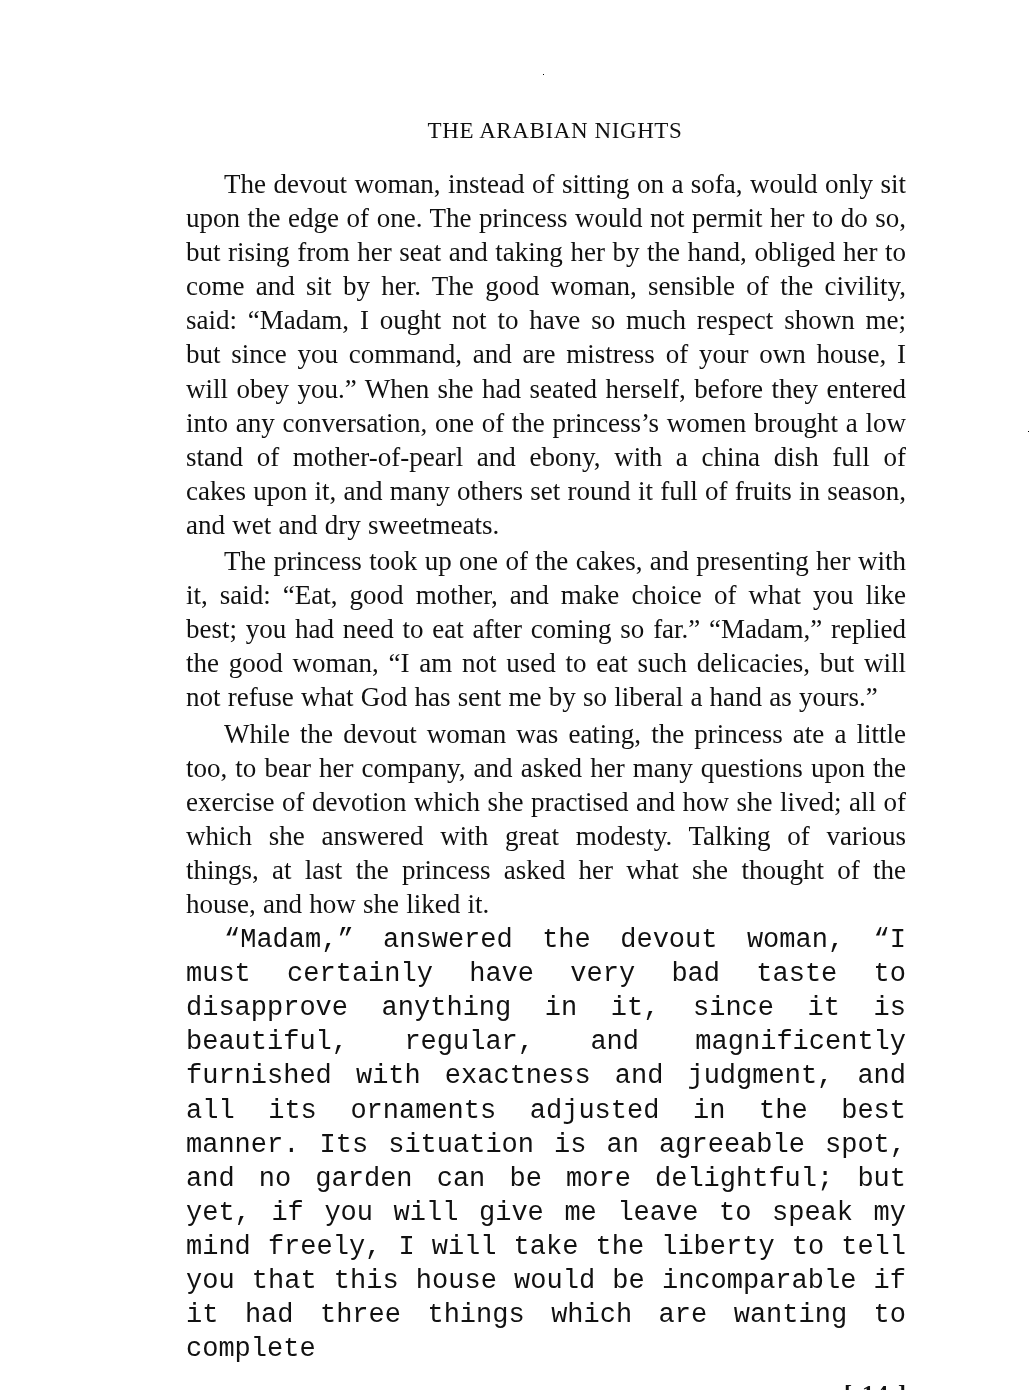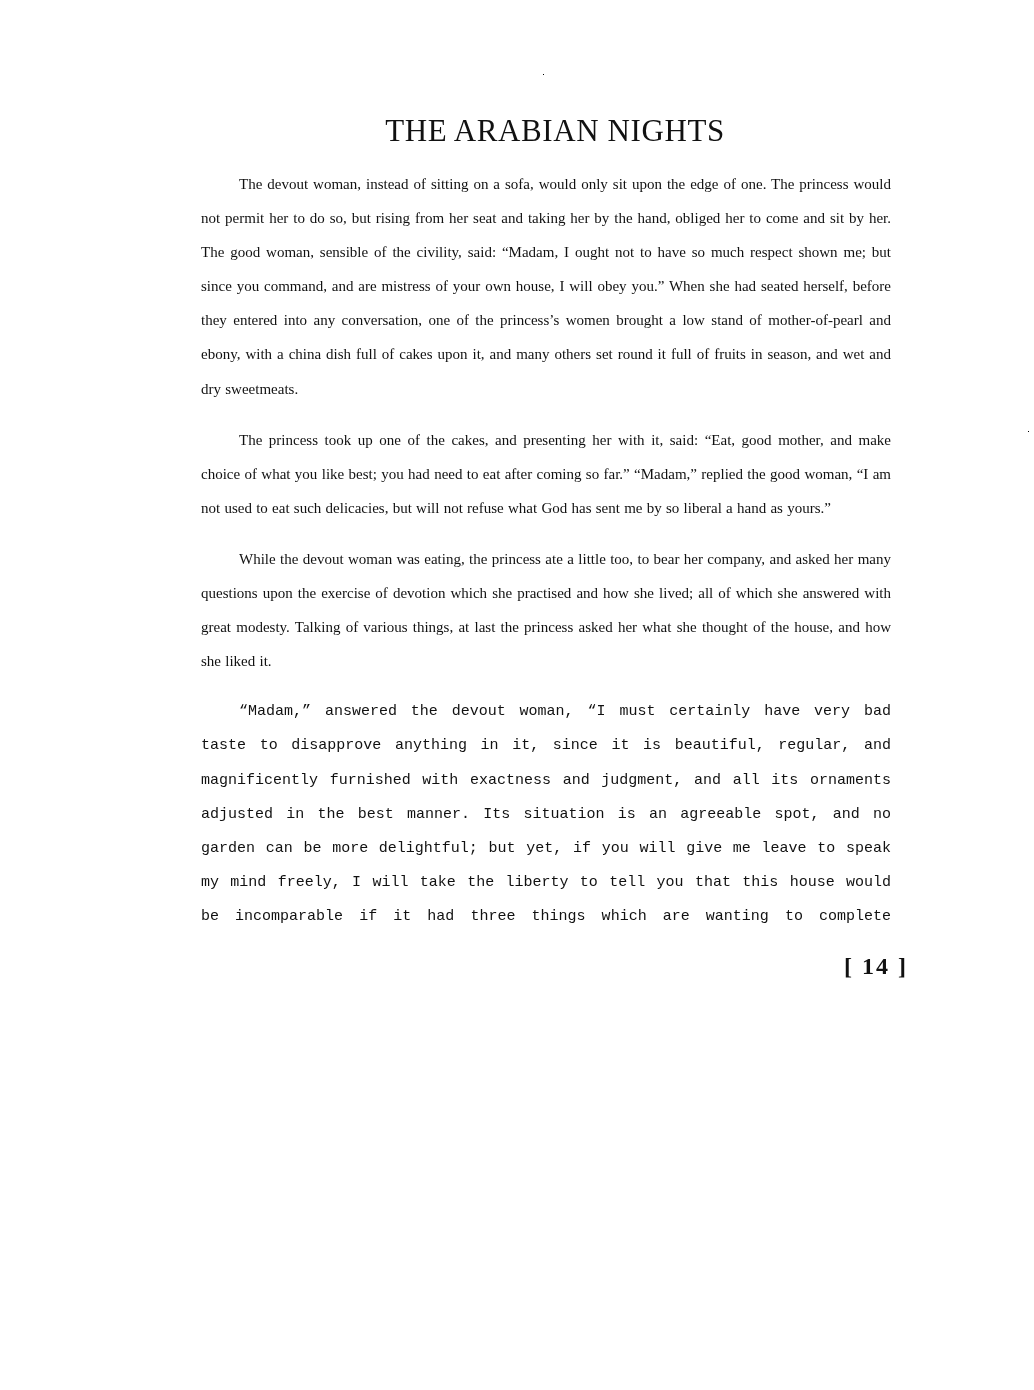--- a/index.html
+++ b/index.html
@@ -25,29 +25,29 @@
     .speck.right { left: 1028px; top: 431px; }
 
     .page {
       position: absolute;
       left: 184px;
       top: 116px;
       width: 724px;
     }
     .running-head {
       text-align: center;
-      font-size: 31px;
+      font-size: 23px;
       letter-spacing: 0.6px;
       line-height: 30px;
       margin: 0 0 21px 0;
       padding-left: 18px;
     }
     .body-text p {
-      margin: 17px;
-      font-size: 15px;
+      margin: 2px;
+      font-size: 27px;
       line-height: 34.1px;
       text-align: justify;
       text-align-last: justify;
       text-indent: 38px;
       word-spacing: 0.5px;
     }
     .body-text p.last-short {
       text-align-last: left;
     }
     .body-text p.continues {

